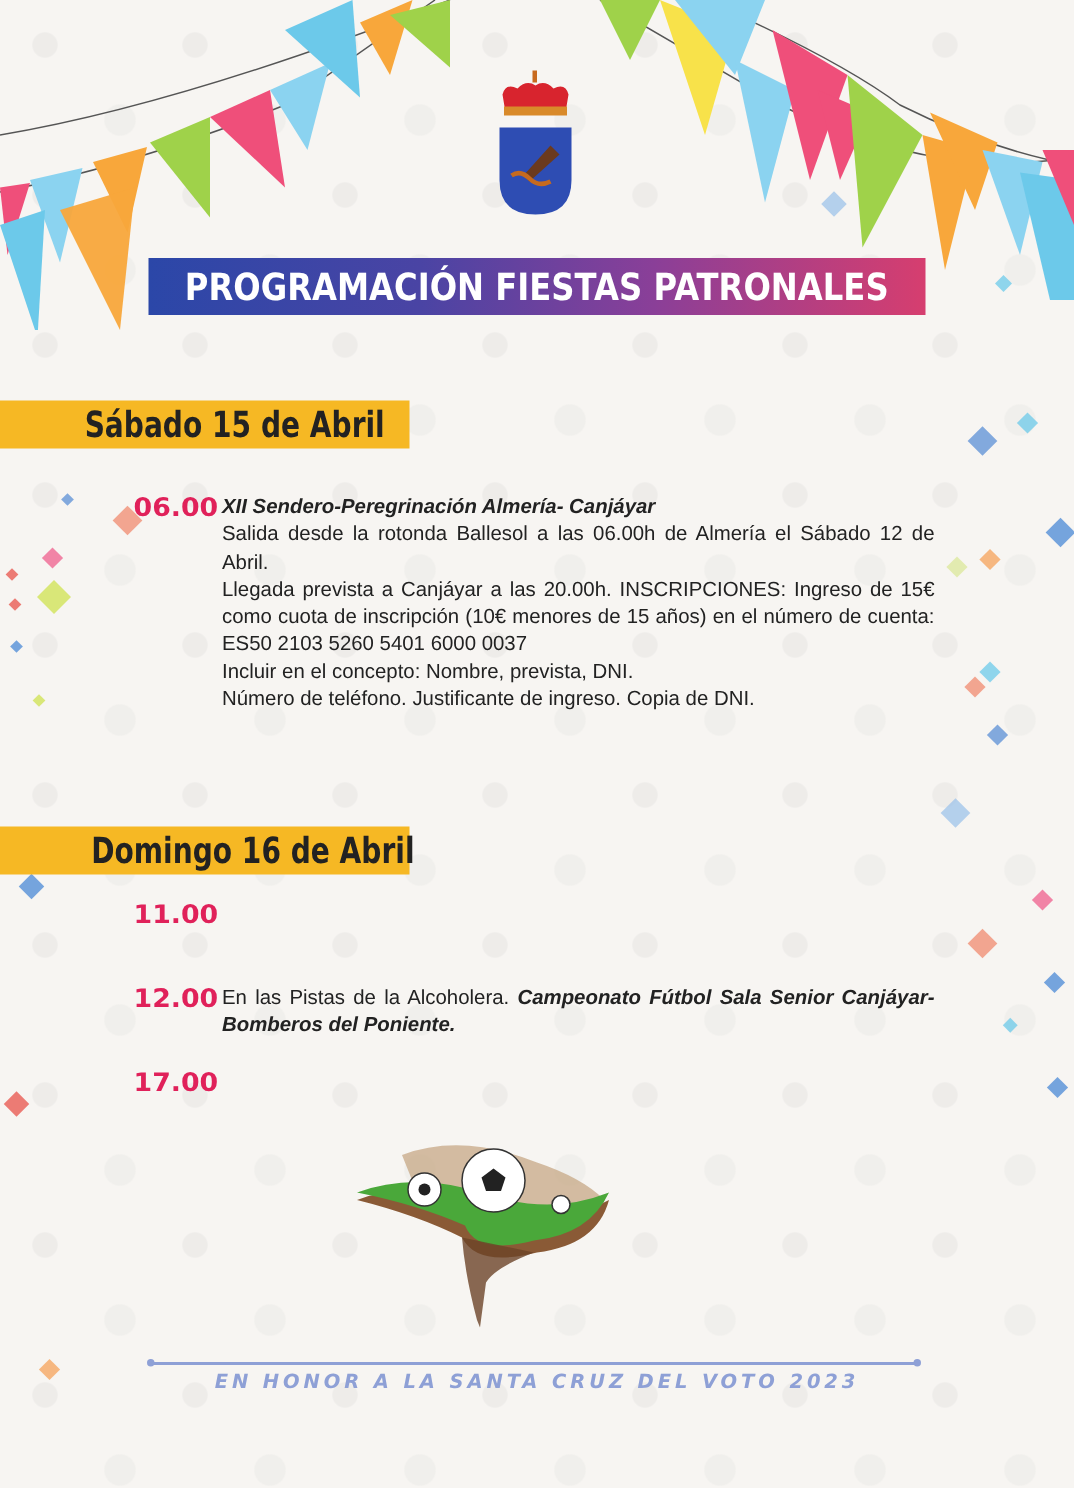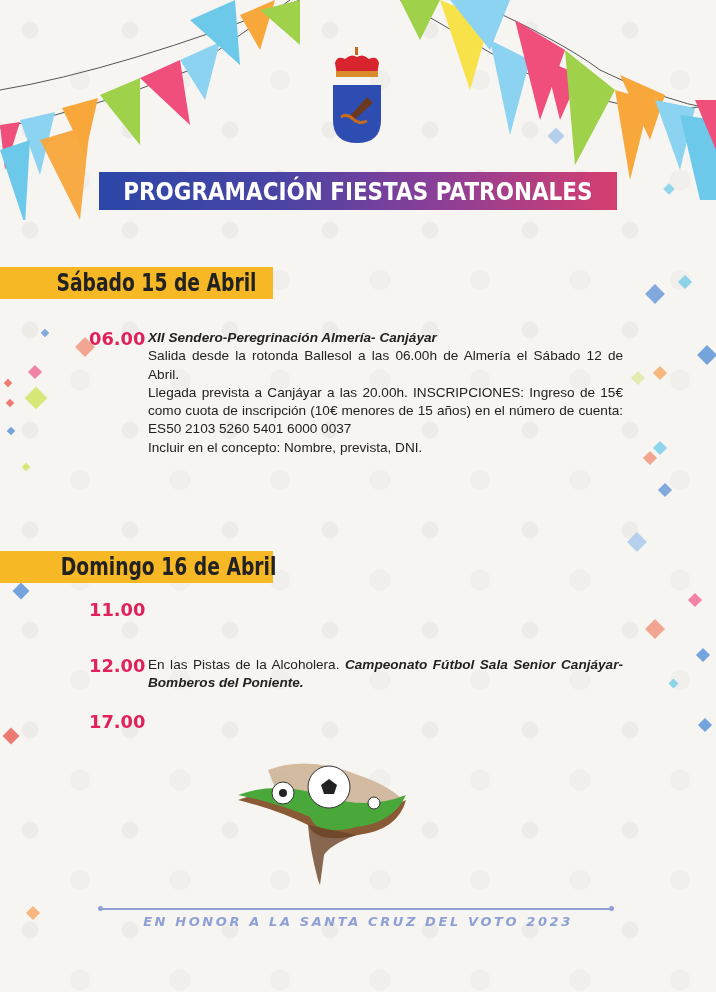--- a/index.html
+++ b/index.html
@@ -122,20 +122,21 @@
   <span>Sábado 15 de Abril</span>
 </div>
 
 <div class="event" style="top:329px">
   <div class="time">06.00</div>
   <div class="desc">
     <b class="line">XII Sendero-Peregrinación Almería- Canjáyar</b>
     <span class="line">Salida desde la rotonda Ballesol a las 06.00h de Almería el Sábado 12 de Abril.</span>
     <span class="line">Llegada prevista a Canjáyar a las 20.00h. INSCRIPCIONES: Ingreso de 15€ como cuota de inscripción (10€ menores de 15 años) en el número de cuenta: ES50 2103 5260 5401 6000 0037</span>
     <span class="line">Incluir en el concepto: Nombre, prevista, DNI.</span>
+    <span class="line">Número de teléfono. Justificante de ingreso. Copia de DNI.</span>
   </div>
 </div>
 
 <div class="day-bar" style="top:551px">
   <span>Domingo 16 de Abril</span>
 </div>
 
 <div class="event" style="top:600px">
   <div class="time">11.00</div>
 </div>

